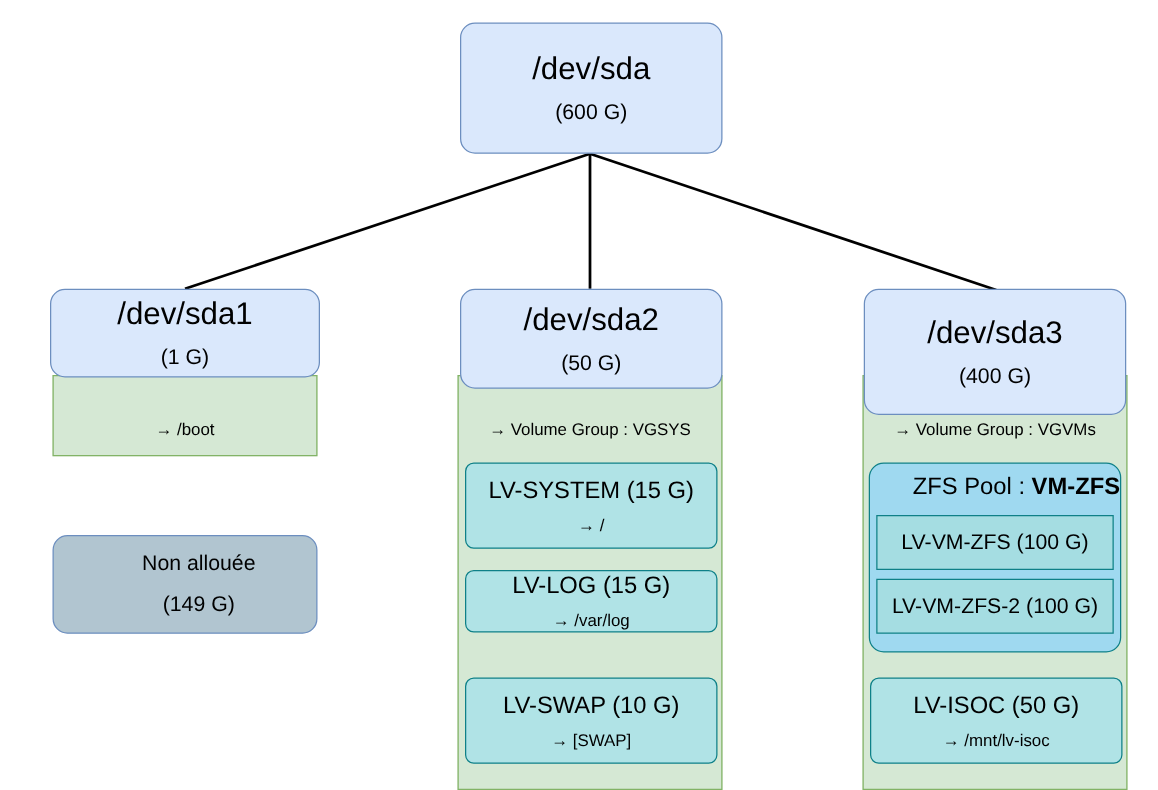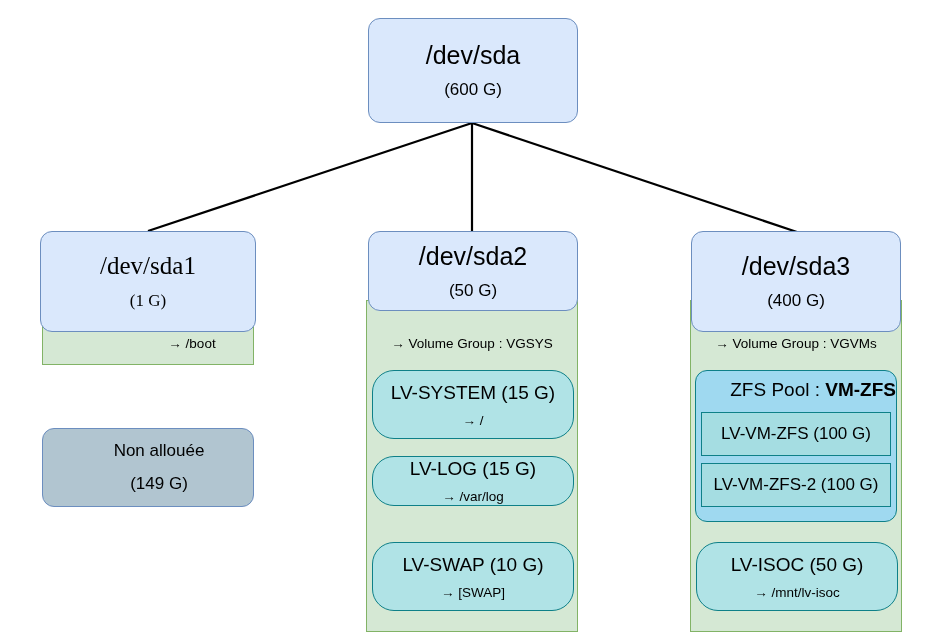--- a/index.html
+++ b/index.html
@@ -94,21 +94,21 @@
     font-size: 13.5px;
     line-height: 18px;
     z-index: 4;
   }
 
   
   .lv-box {
     position: absolute;
     background: #b0e3e6;
     border: 1.6px solid #0e8088;
-    border-radius: 22px;
+    border-radius: 7px;
     box-sizing: border-box;
     display: flex;
     flex-direction: column;
     align-items: center;
     justify-content: center;
     z-index: 3;
   }
   .lv-title {
     font-size: 19px;
     line-height: 24px;
@@ -167,25 +167,25 @@
     <line x1="472" y1="123" x2="472" y2="231" stroke="#000000" stroke-width="2.2"></line>
     <line x1="472" y1="123" x2="797" y2="232" stroke="#000000" stroke-width="2.2"></line>
   </svg>
 
   <div class="node disk-box" style="left:368px; top:18px; width:210px; height:105px;">
     <div class="disk-title">/dev/sda</div>
     <div class="disk-size">(600 G)</div>
   </div>
 
   <div class="vg-box" style="left:42px; top:300px; width:212px; height:65px;"></div>
-  <div class="node disk-box" style="left:40px; top:231px; width:216px; height:101px;font-family:Liberation Serif, serif;">
+  <div class="node disk-box" style="left:40px; top:231px; width:216px; height:71px;">
     <div class="disk-title">/dev/sda1</div>
     <div class="disk-size">(1 G)</div>
   </div>
-  <div class="vg-label" style="left:42px; top:335px; width:212px;padding-left:44px;">→ /boot</div>
+  <div class="vg-label" style="left:42px; top:335px; width:212px;">→ /boot</div>
 
   <div class="node unalloc-box" style="left:42px; top:428px; width:212px; height:79px;padding-left:22px;">
     <div class="unalloc-title">Non allouée</div>
     <div class="unalloc-size">(149 G)</div>
   </div>
 
   <div class="vg-box" style="left:366px; top:300px; width:212px; height:332px;"></div>
   <div class="node disk-box" style="left:368px; top:231px; width:210px; height:80px;">
     <div class="disk-title">/dev/sda2</div>
     <div class="disk-size">(50 G)</div>

